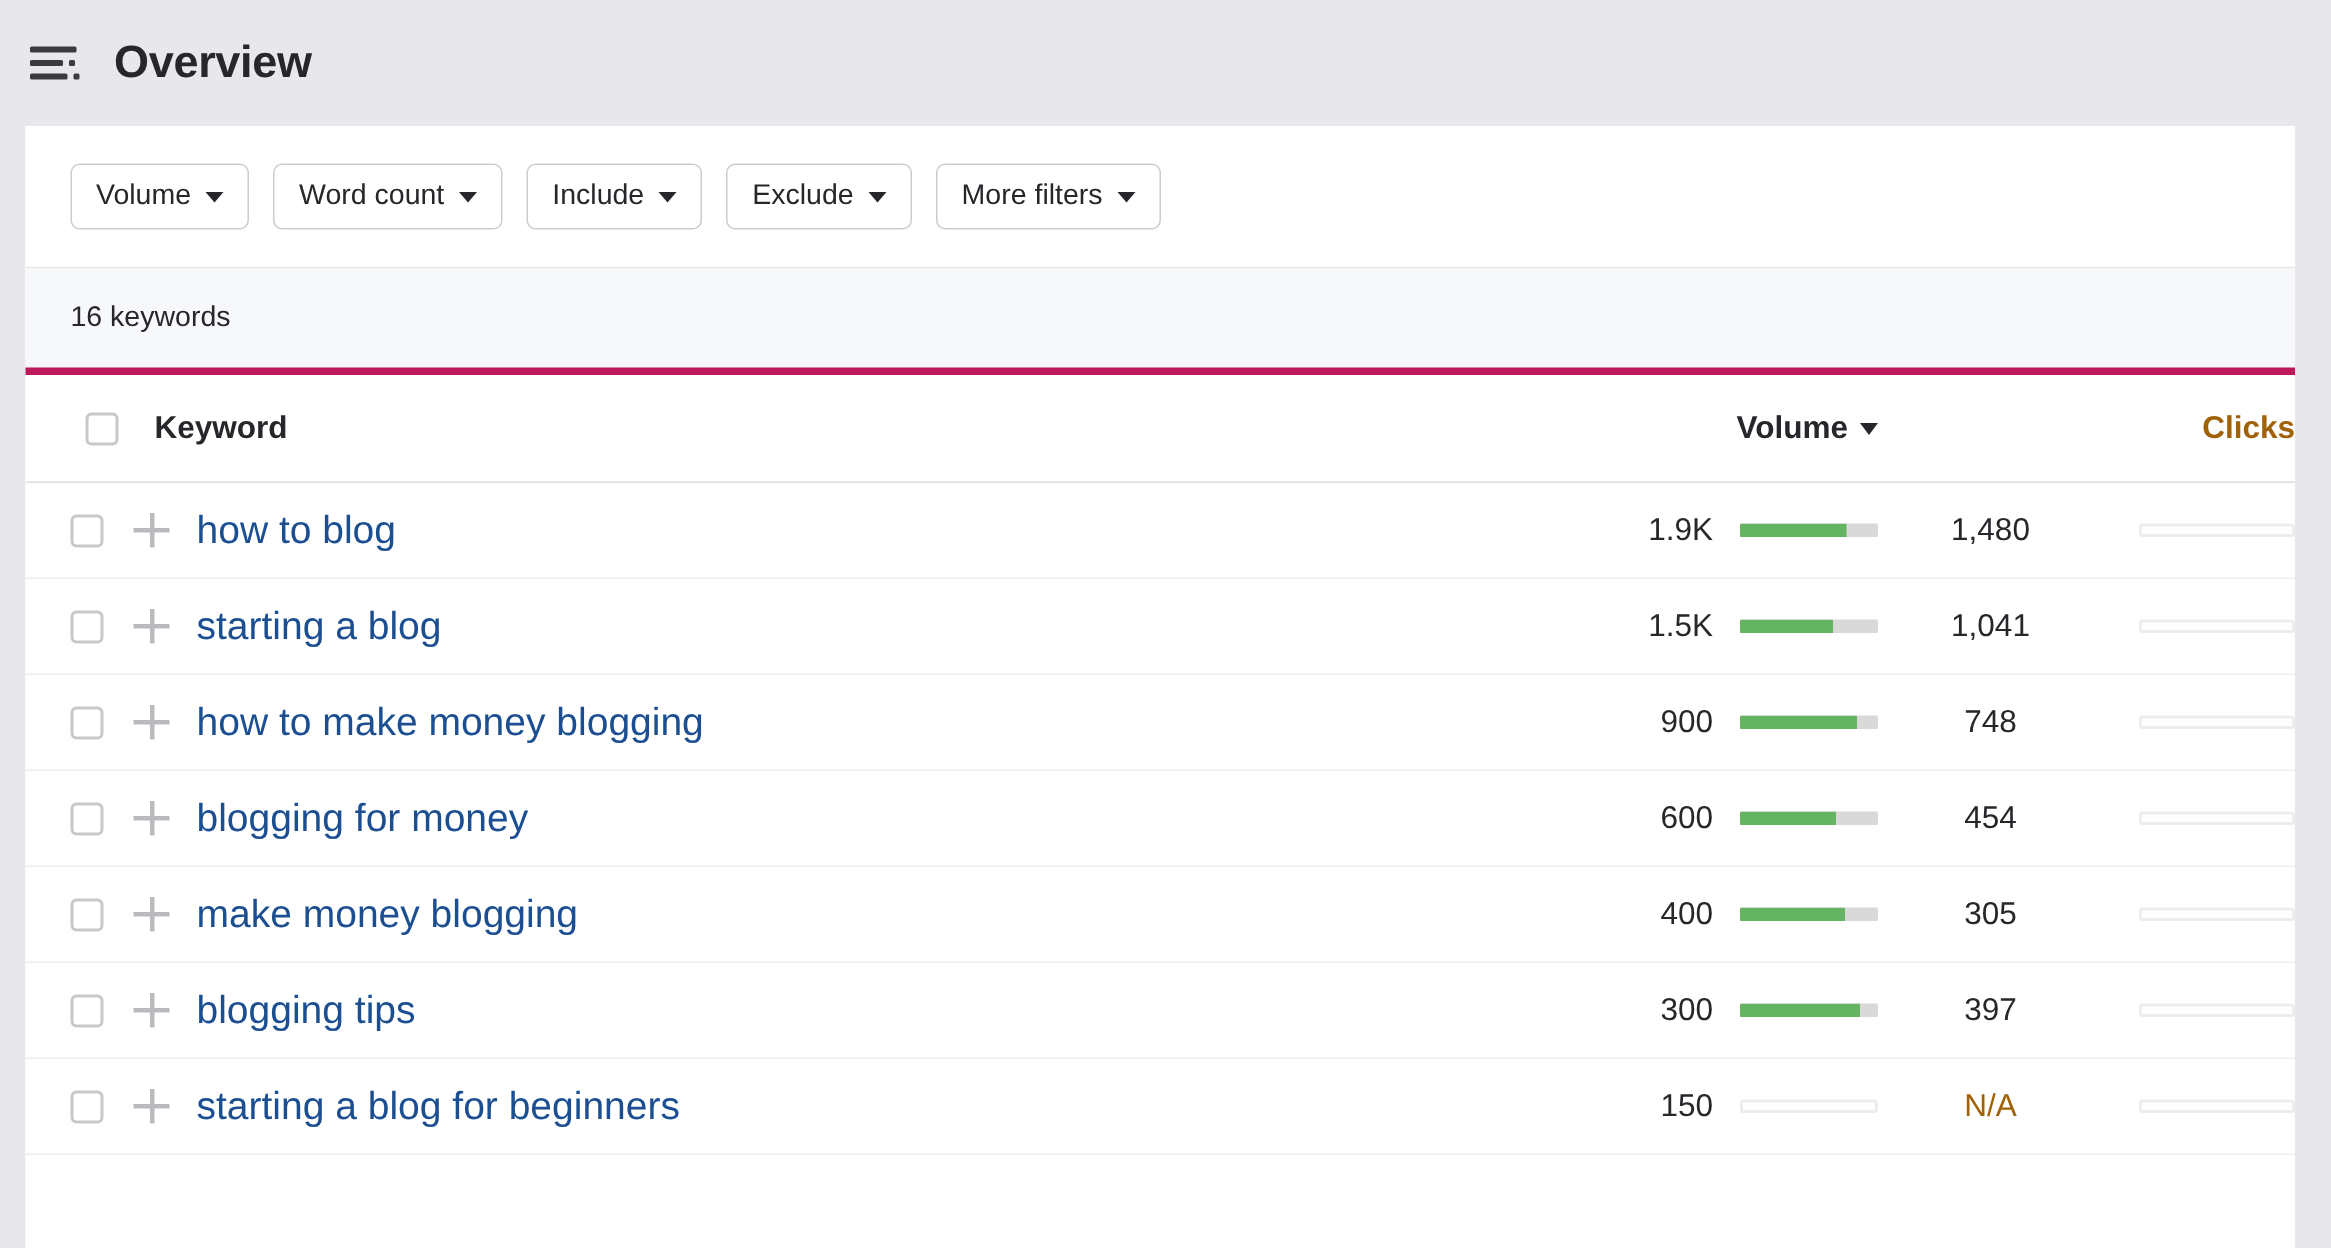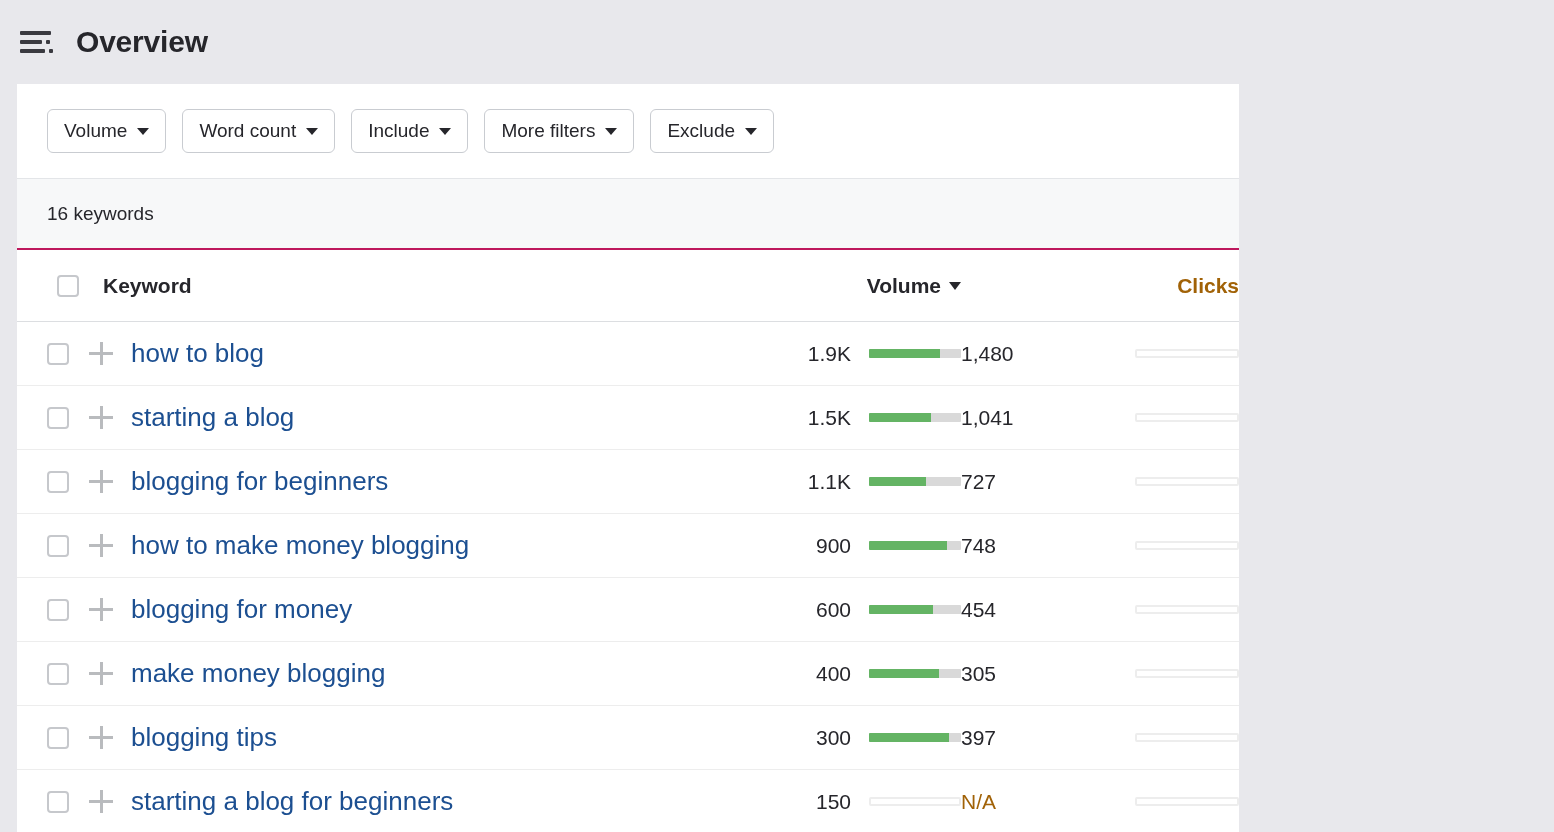--- a/index.html
+++ b/index.html
@@ -39,21 +39,21 @@
     margin-left: 23px;
     font-size: 30px;
     font-weight: bold;
     color: #26262b;
     letter-spacing: -0.2px;
   }
 
   
   #panel {
     margin-left: 17px;
-    width: 1222px;
+    width: 1513px;
     background: #ffffff;
     height: 748px;
   }
 
   
   #filterbar {
     height: 95px;
     display: flex;
     align-items: center;
     padding-left: 30px;
@@ -84,21 +84,21 @@
 
   
   #count-strip {
     height: 71px;
     background: #f7f8f9;
     display: flex;
     align-items: center;
     padding-left: 30px;
     font-size: 19px;
     color: #26262b;
-    border-bottom: 2px solid #be185d;
+    border-bottom: 5px solid #be185d;
   }
 
   
   #kw-table { width: 100%; }
 
   .row {
     display: flex;
     align-items: center;
     height: 64px;
     padding-left: 30px;
@@ -178,21 +178,21 @@
   .bar-empty {
     height: 9px;
     background: #ffffff;
     border: 2px solid #ededed;
     border-radius: 2px;
   }
 
   
   .clk-num {
     width: 150px;
-    text-align: left;
+    text-align: center;
     font-size: 21px;
     color: #26262b;
     flex: none;
   }
   .clk-num.na { color: #a16207; }
   .clk-bar-wrap {
     width: 104px;
     margin-left: 24px;
     flex: none;
   }
@@ -255,25 +255,25 @@
     </div>
     <div class="filter-btn">
       <span>Word count</span>
       <span class="caret"></span>
     </div>
     <div class="filter-btn">
       <span>Include</span>
       <span class="caret"></span>
     </div>
     <div class="filter-btn">
+      <span>Exclude</span>
+      <span class="caret"></span>
+    </div>
+    <div class="filter-btn">
       <span>More filters</span>
-      <span class="caret"></span>
-    </div>
-    <div class="filter-btn">
-      <span>Exclude</span>
       <span class="caret"></span>
     </div>
   </div>
 
   <div id="count-strip">
     <span>16 keywords</span>
   </div>
 
   <div id="kw-table">
 
@@ -317,36 +317,20 @@
             </div>
           </div>
           <div class="clk-num">1,041</div>
           <div class="clk-bar-wrap">
             <div class="bar-empty"></div>
           </div>
         </div>
         <div class="row">
           <div class="cb"></div>
           <div class="plus"></div>
-          <div class="kw-cell">blogging for beginners</div>
-          <div class="spacer"></div>
-          <div class="vol-num">1.1K</div>
-          <div class="vol-bar-wrap">
-            <div class="bar-track">
-              <div class="bar-fill" style="width:62%"></div>
-            </div>
-          </div>
-          <div class="clk-num">727</div>
-          <div class="clk-bar-wrap">
-            <div class="bar-empty"></div>
-          </div>
-        </div>
-        <div class="row">
-          <div class="cb"></div>
-          <div class="plus"></div>
           <div class="kw-cell">how to make money blogging</div>
           <div class="spacer"></div>
           <div class="vol-num">900</div>
           <div class="vol-bar-wrap">
             <div class="bar-track">
               <div class="bar-fill" style="width:85%"></div>
             </div>
           </div>
           <div class="clk-num">748</div>
           <div class="clk-bar-wrap">

